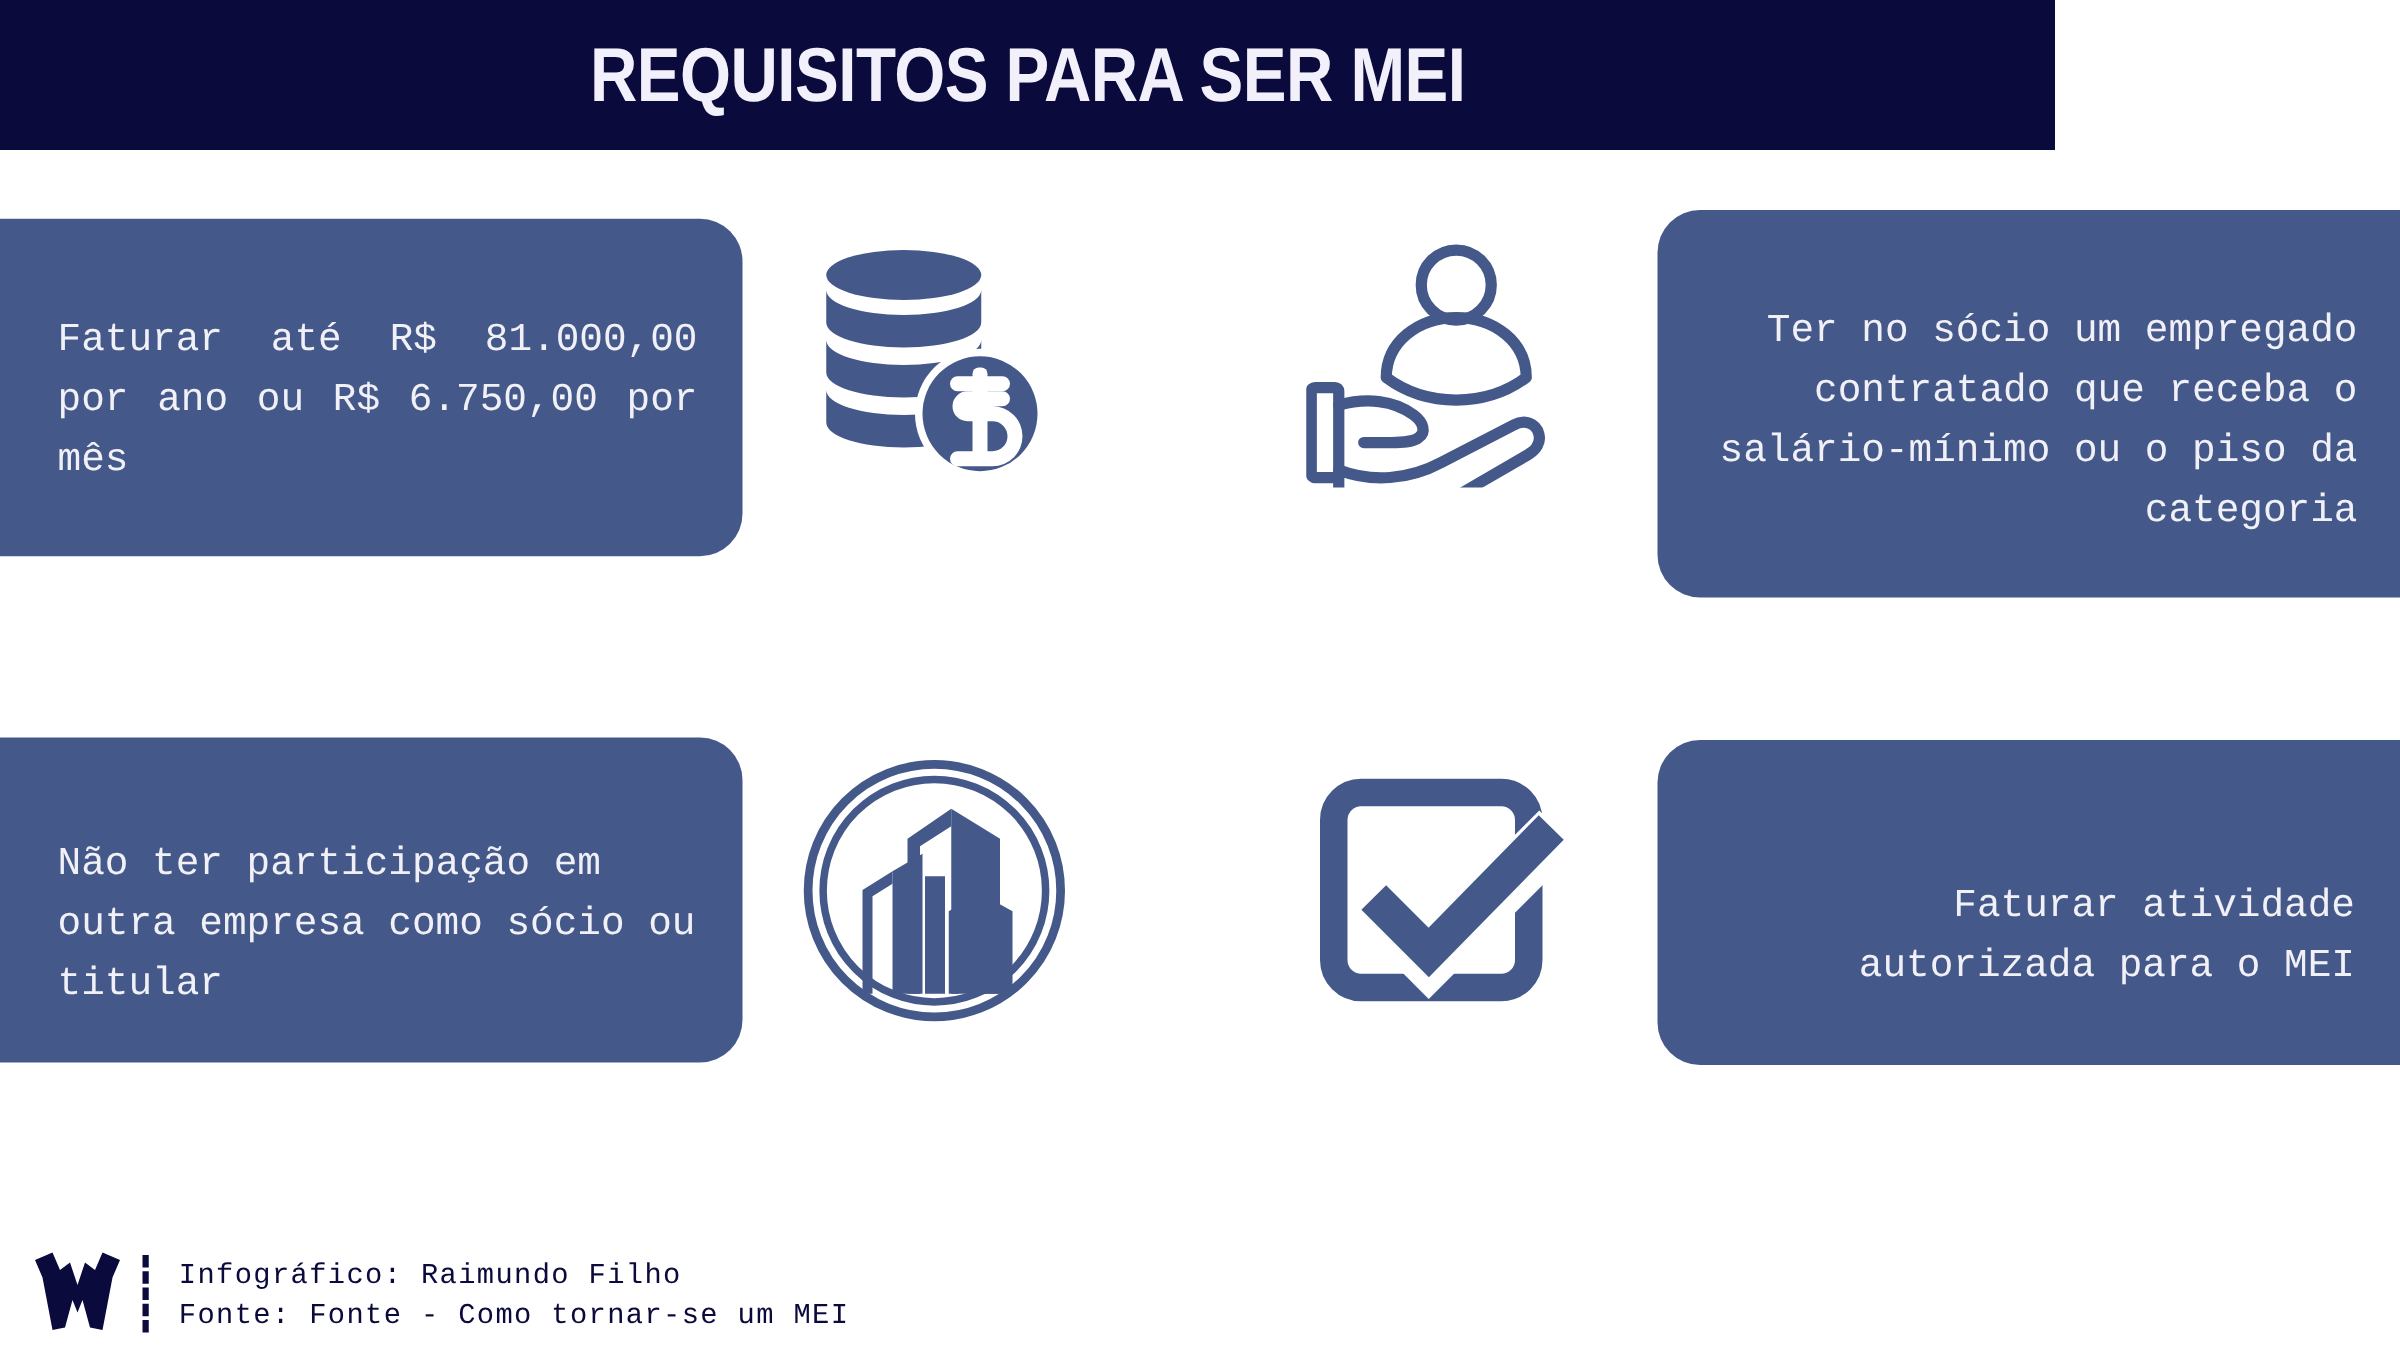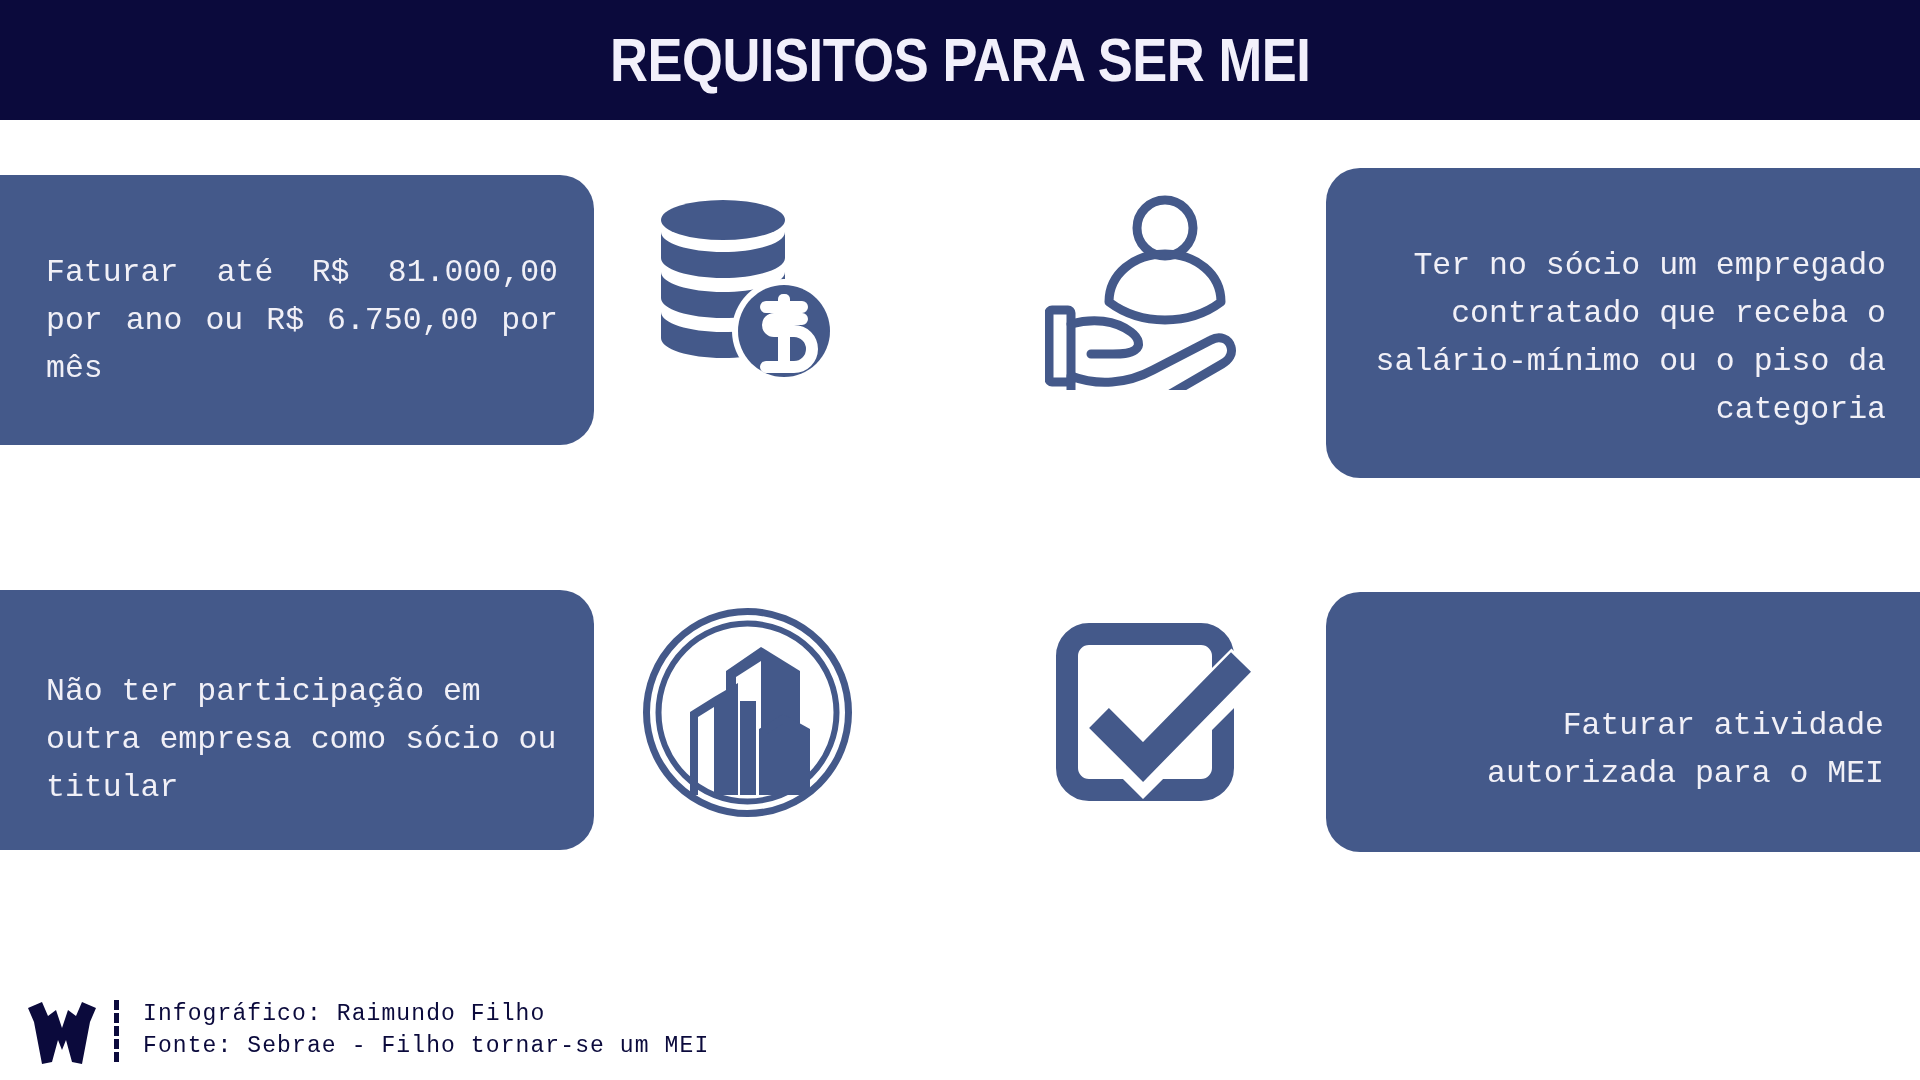--- a/index.html
+++ b/index.html
@@ -6,21 +6,21 @@
   html,body { width:1920px; height:1080px; }
   body {
     background:#ffffff;
     font-family:"Liberation Mono","DejaVu Sans Mono",monospace;
     overflow:hidden;
     position:relative;
   }
 
   
   .header {
-    position:absolute; left:0; top:0; width:1920px; height:120px;
+    position:absolute; left:0; top:0; width:1644px; height:120px;
     background:#0b0a3c;
     display:flex; align-items:center; justify-content:center;
   }
   .header-title {
     font-family:"Liberation Sans","DejaVu Sans",sans-serif;
     font-weight:bold;
     font-size:61px;
     letter-spacing:-0.5px;
     color:#f2f0fb;
     transform:scaleX(0.86);
@@ -78,21 +78,21 @@
   .icon-slot { position:absolute; }
   #icon-coins   { left:645px;  top:196px; width:200px; height:200px; }
   #icon-hand    { left:1045px; top:190px; width:215px; height:200px; }
   #icon-city    { left:640px;  top:605px; width:215px; height:215px; }
   #icon-check   { left:1055px; top:612px; width:200px; height:200px; }
   .icon-slot svg { width:100%; height:100%; display:block; }
 
   
   .footer {
     position:absolute; left:26px; top:1000px;
-    display:flex; align-items:flex-start; gap:14px;
+    display:flex; align-items:flex-end; gap:14px;
   }
   .footer-logo { width:72px; height:66px; flex:0 0 auto; }
   .footer-logo svg { width:100%; height:100%; display:block; }
   .footer-divider {
     width:0; height:62px;
     border-left:5px dashed #0b0a3c;
     margin-left:2px;
   }
   .footer-texts {
     display:flex; flex-direction:column; justify-content:center;
@@ -194,15 +194,15 @@
 <div class="footer">
   <div class="footer-logo">
     <svg viewBox="0 0 72 66" xmlns="http://www.w3.org/2000/svg">
       <path d="M2 8 L16 2 L22 16 L30 10 L36 28 L42 10 L50 16 L56 2 L70 8
                L64 22 L56 64 L46 62 L40 40 L36 50 L32 40 L26 62 L16 64 L8 22 Z" fill="#0b0a3c"></path>
     </svg>
   </div>
   <div class="footer-divider"></div>
   <div class="footer-texts">
     <div class="footer-line">Infográfico: Raimundo Filho</div>
-    <div class="footer-line">Fonte: Sebrae - Filho tornar-se um MEI</div>
+    <div class="footer-line">Fonte: Fonte - Como tornar-se um MEI</div>
   </div>
 </div>
 
 </body></html>

